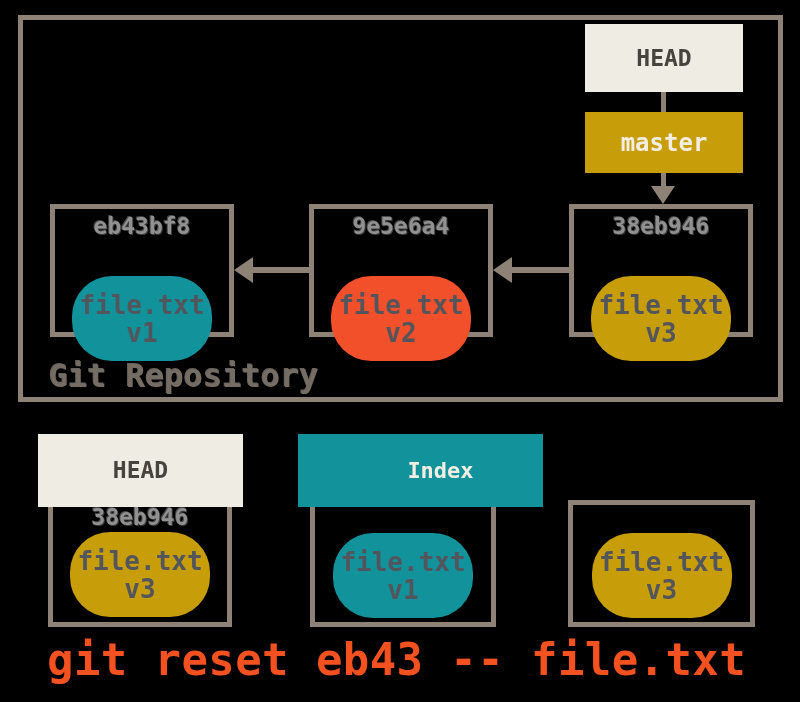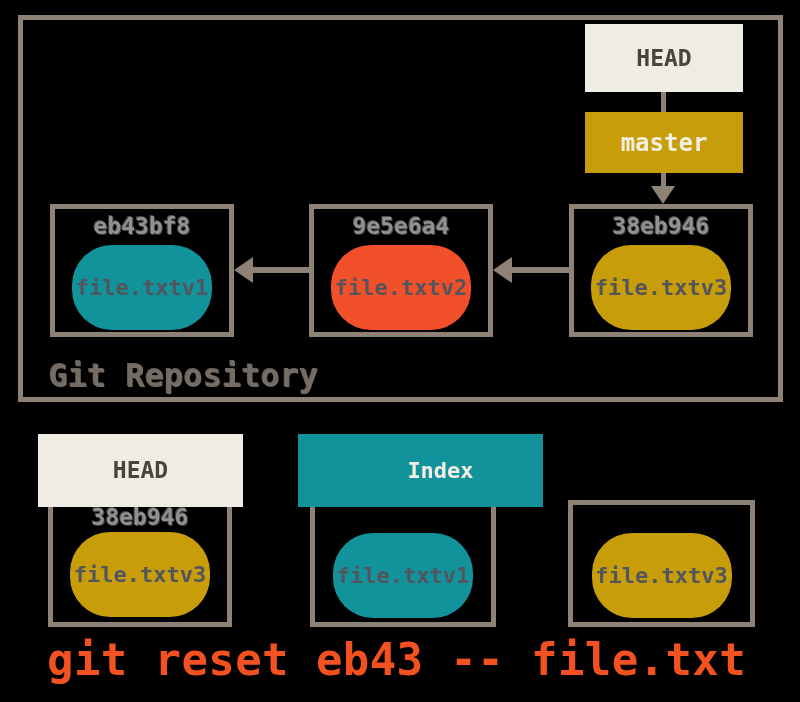--- a/index.html
+++ b/index.html
@@ -18,33 +18,33 @@
   .repo-label {
     position:absolute; left:26px; bottom:2px;
     font-size:32px; color:var(--repo_label);
     text-shadow:-1px -1px 0 rgba(185,178,170,.55), 1px 1px 0 rgba(0,0,0,.6);
     white-space:pre;
   }
   
   .commit {
     position:absolute; width:184px; height:133px;
     border:5px solid var(--line); box-sizing:border-box;
-    display:flex; flex-direction:column; align-items:center; padding-top:4px;
+    display:flex; flex-direction:column; align-items:center; padding-top:4px;gap:31px;
   }
   #commit-1 { left:50px;  top:204px; }
   #commit-2 { left:309px; top:204px; }
   #commit-3 { left:569px; top:204px; }
   .hash {
     font-size:23px; line-height:26px; color:var(--gray_label);
     text-shadow:1px 1px 0 #3d3d3d, -1px -1px 0 rgba(210,210,210,.35);
   }
   .bubble {
     width:140px; height:85px; border-radius:40px; margin-top:6px;
-    display:flex; align-items:center; justify-content:center;
-    color:var(--bubble_text); font-size:22px; line-height:28px; flex-shrink:0;
+    display:flex; flex-direction:column; align-items:center; justify-content:center;
+    color:var(--bubble_text); font-size:26px; line-height:28px; flex-shrink:0;
   }
   .bubble.teal   { background:var(--teal); }
   .bubble.orange { background:var(--orange); }
   .bubble.gold   { background:var(--gold); }
   
   .hline { position:absolute; height:6px; background:var(--line); }
   .vline { position:absolute; width:5px; background:var(--line); }
   .tri-left {
     position:absolute; width:0; height:0;
     border-top:13px solid transparent; border-bottom:13px solid transparent;

